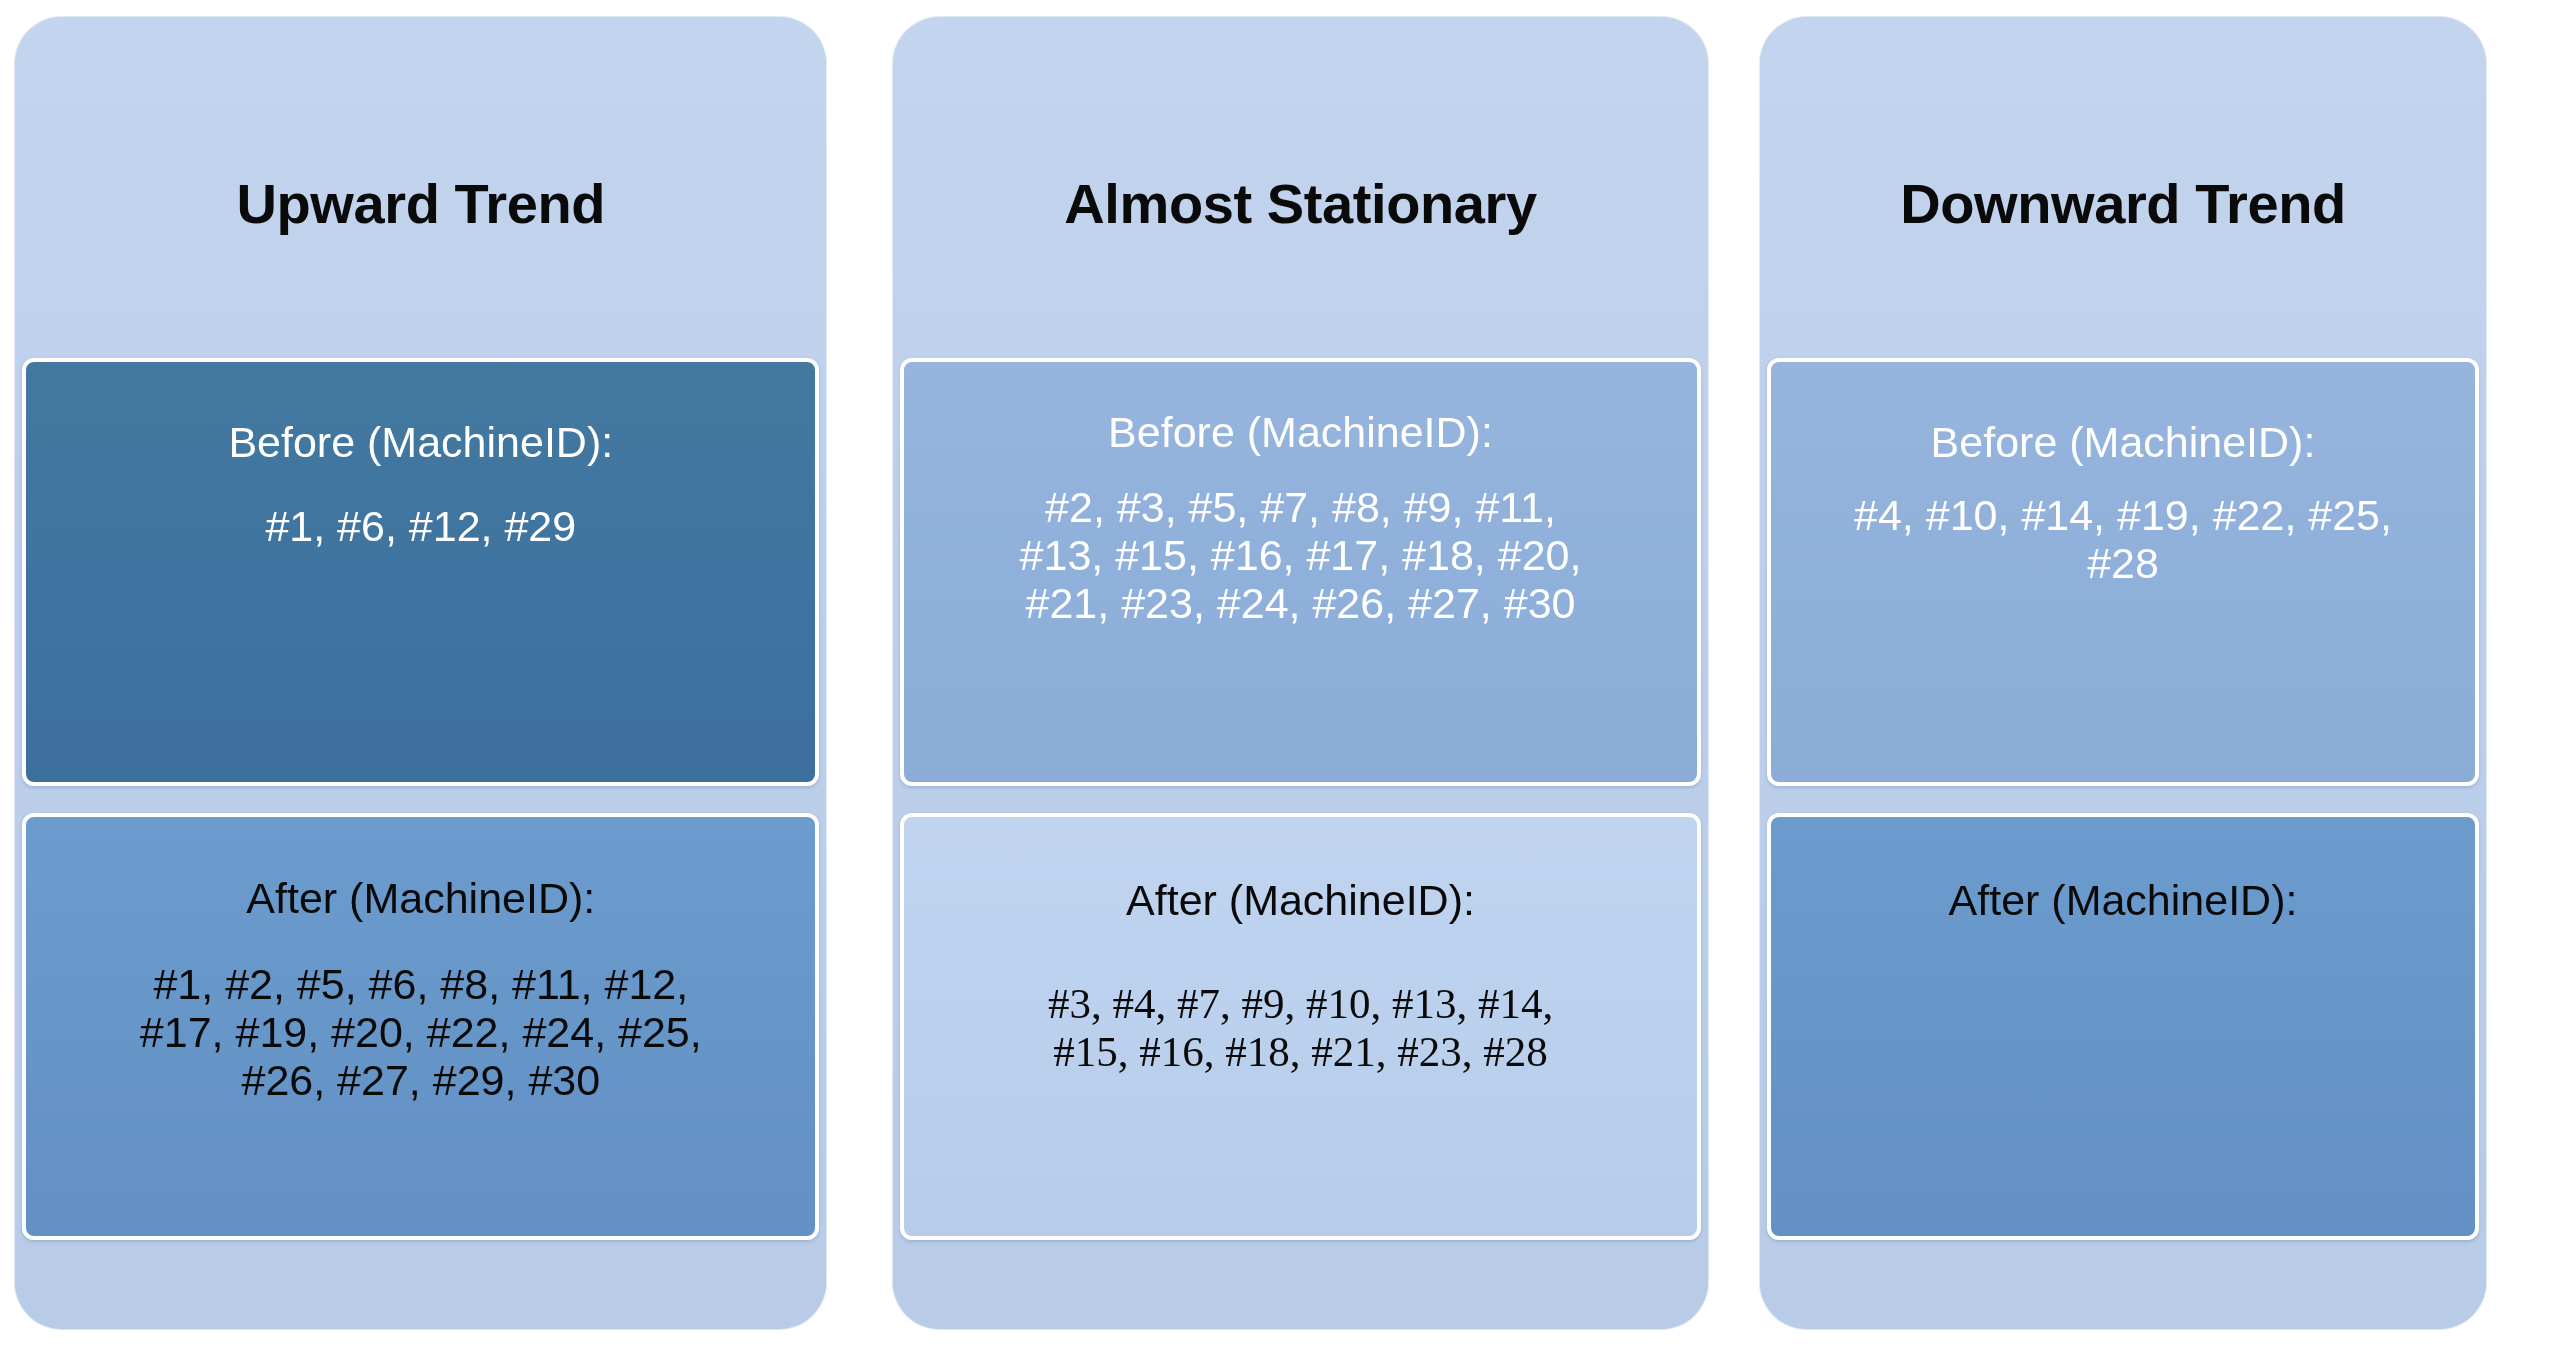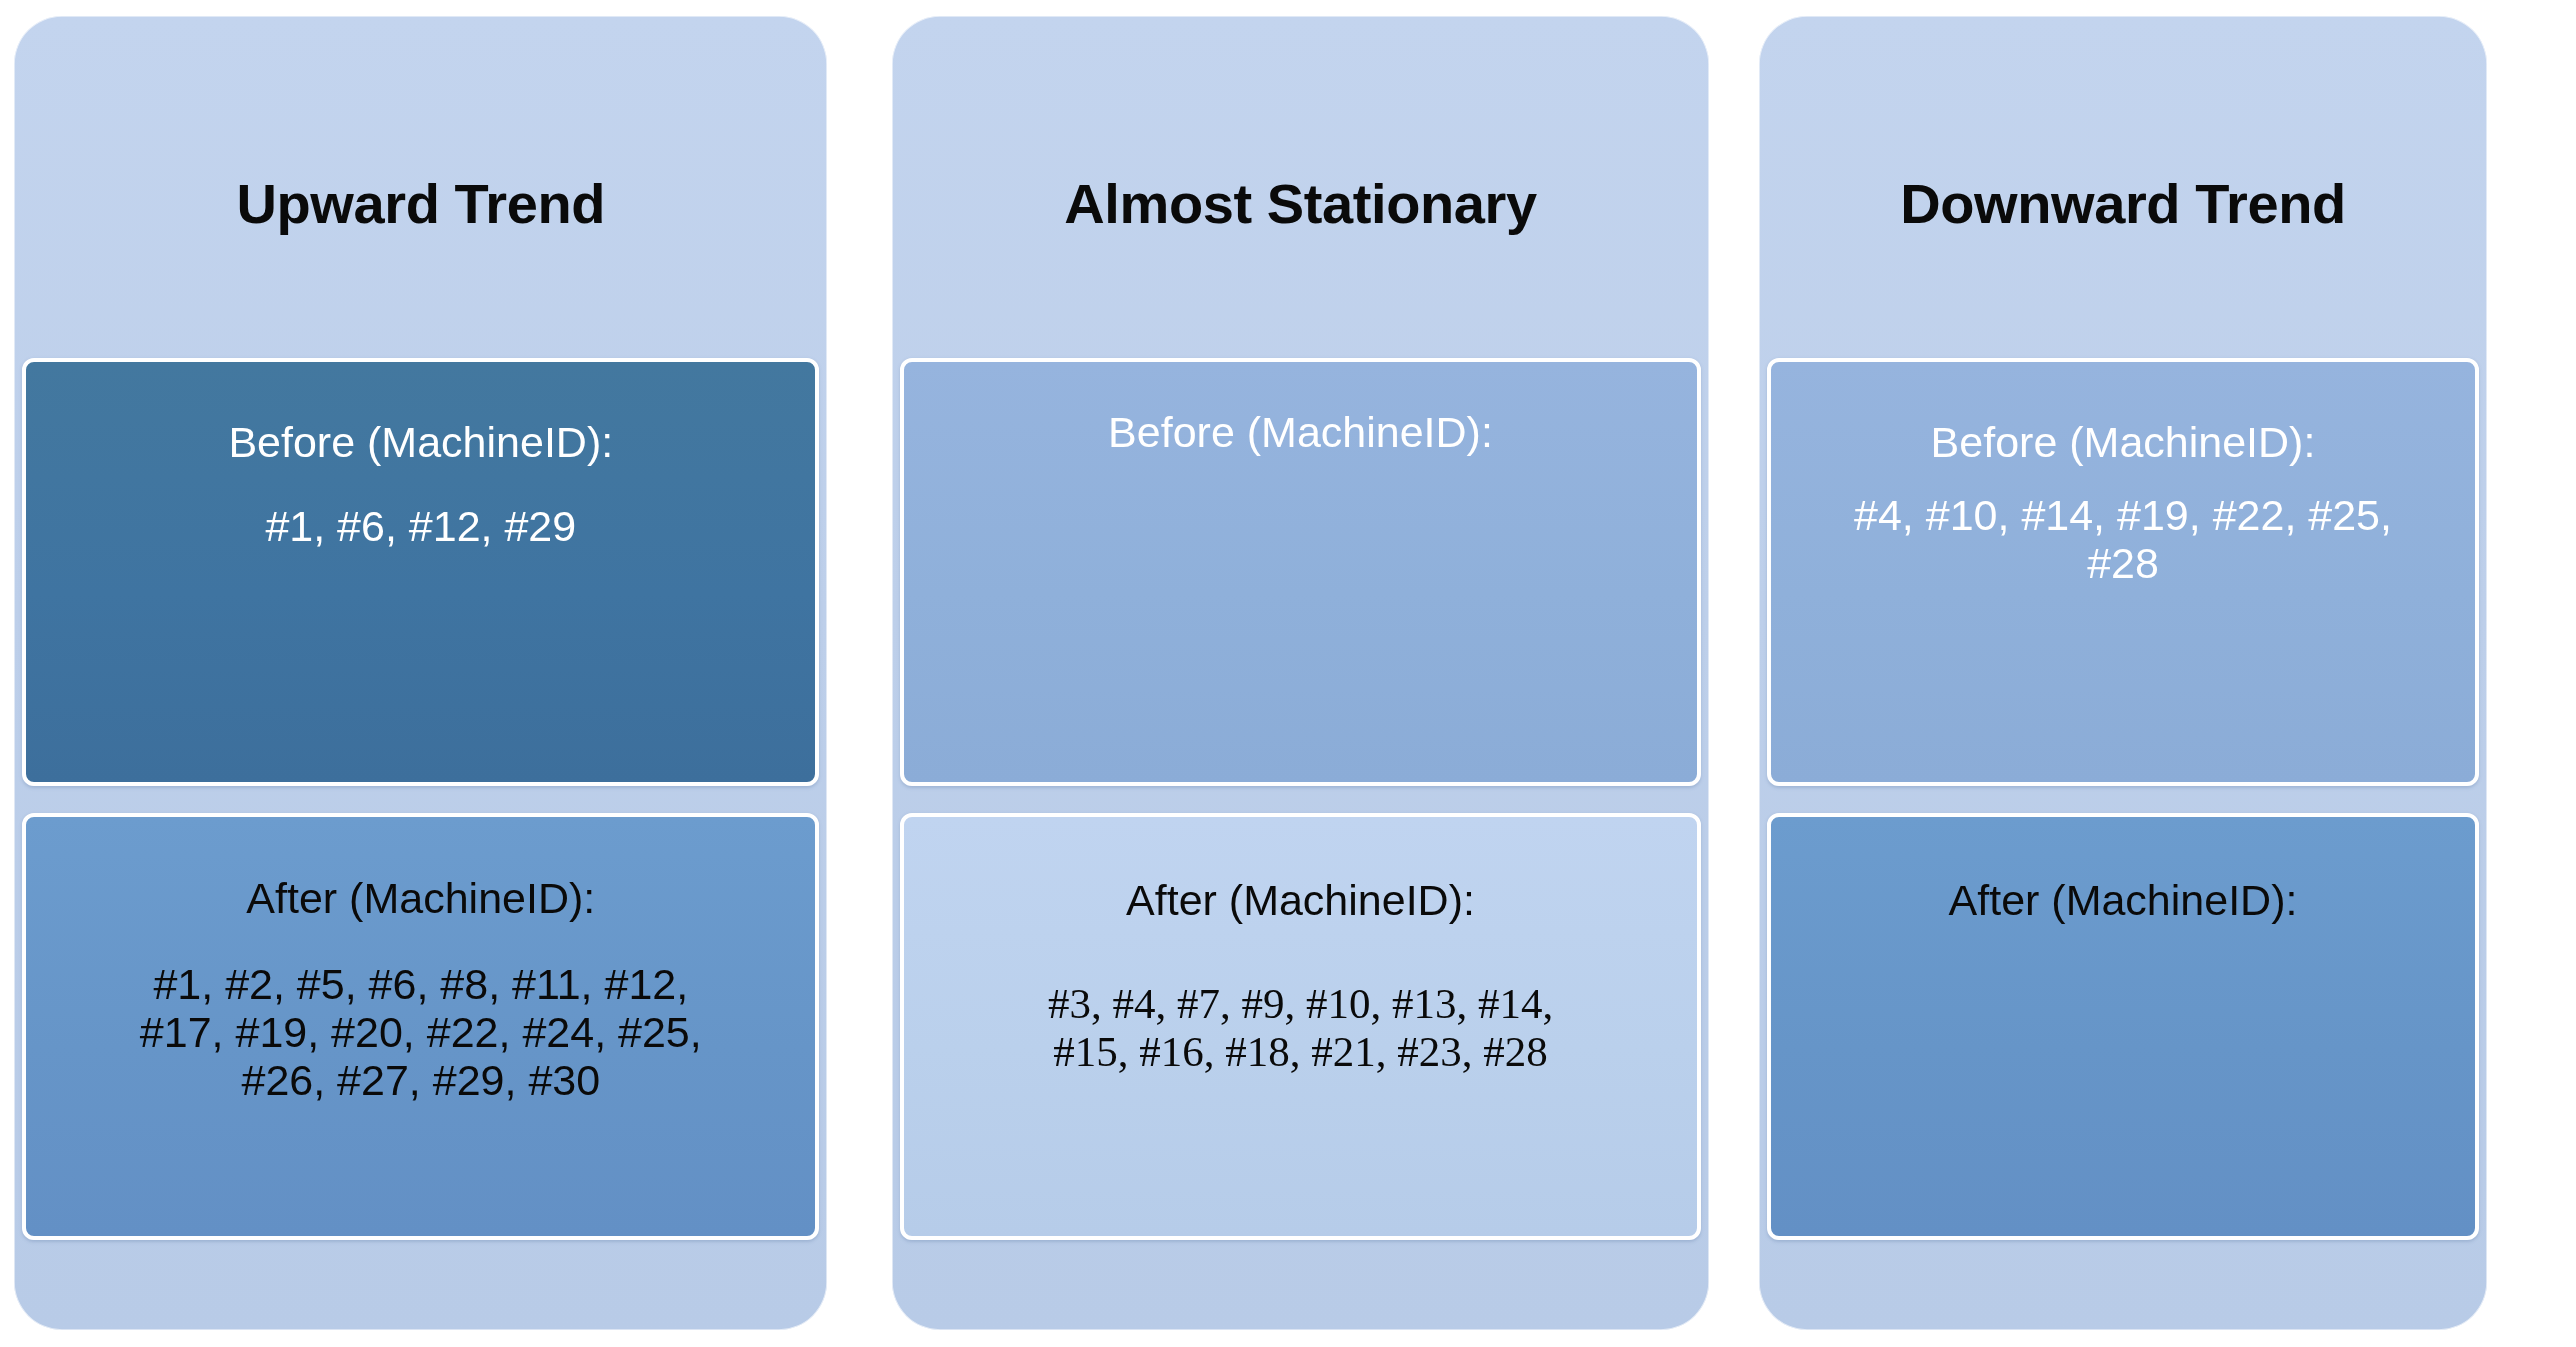--- a/index.html
+++ b/index.html
@@ -136,20 +136,23 @@
 #26, #27, #29, #30</span>
     </div>
   </div>
 
   <div class="card card-station">
 
     <div class="card-title">Almost Stationary</div>
 
     <div class="panel p-before tone-midlite">
       <span class="panel-label">Before (MachineID):</span>
+      <span class="panel-ids">#2, #3, #5, #7, #8, #9, #11,
+#13, #15, #16, #17, #18, #20,
+#21, #23, #24, #26, #27, #30</span>
     </div>
 
     <div class="panel p-after tone-light">
       <span class="panel-label">After (MachineID):</span>
       <span class="panel-ids">#3, #4, #7, #9, #10, #13, #14,
 #15, #16, #18, #21, #23, #28</span>
     </div>
   </div>
 
   <div class="card card-downward">

